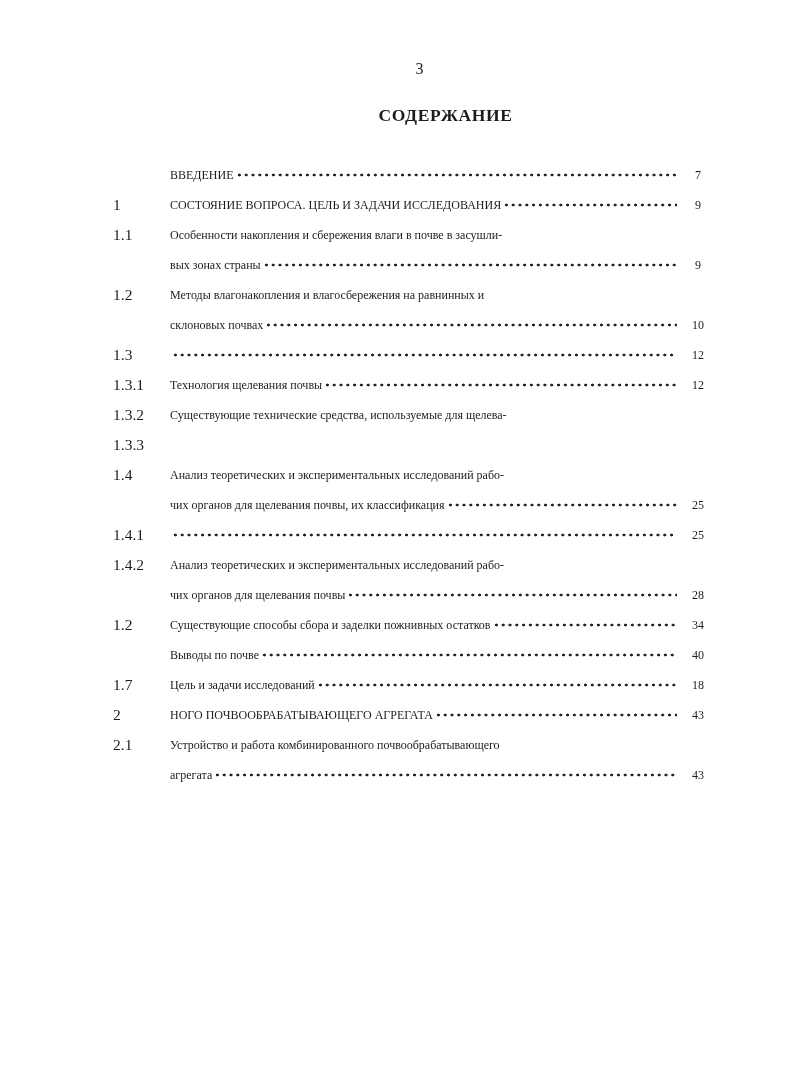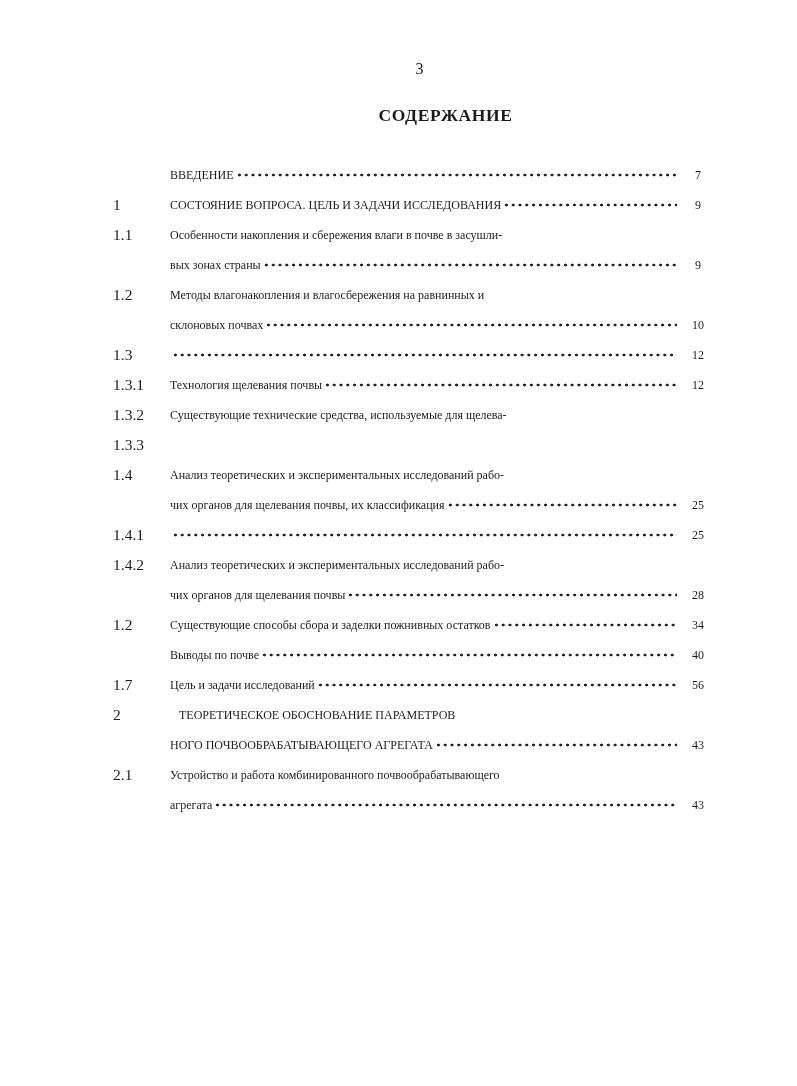--- a/index.html
+++ b/index.html
@@ -228,31 +228,28 @@
           <span class="pg">40</span>
         </div>
       </div>
     </div>
     <div class="toc-entry">
       <div class="num">1.7</div>
       <div class="body">
         <div class="line">
           <span class="txt">Цель и задачи исследований</span>
           <span class="leader"></span>
-          <span class="pg">56</span>
+          <span class="pg">18</span>
         </div>
       </div>
     </div>
     <div class="toc-entry">
       <div class="num">2</div>
       <div class="body">
         <div class="line">
-          <span class="txt indent">ТЕОРЕТИЧЕСКОЕ ОБОСНОВАНИЕ ПАРАМЕТРОВ</span>
-        </div>
-        <div class="line">
           <span class="txt">НОГО ПОЧВООБРАБАТЫВАЮЩЕГО АГРЕГАТА</span>
           <span class="leader"></span>
           <span class="pg">43</span>
         </div>
       </div>
     </div>
     <div class="toc-entry">
       <div class="num">2.1</div>
       <div class="body">
         <div class="line">

